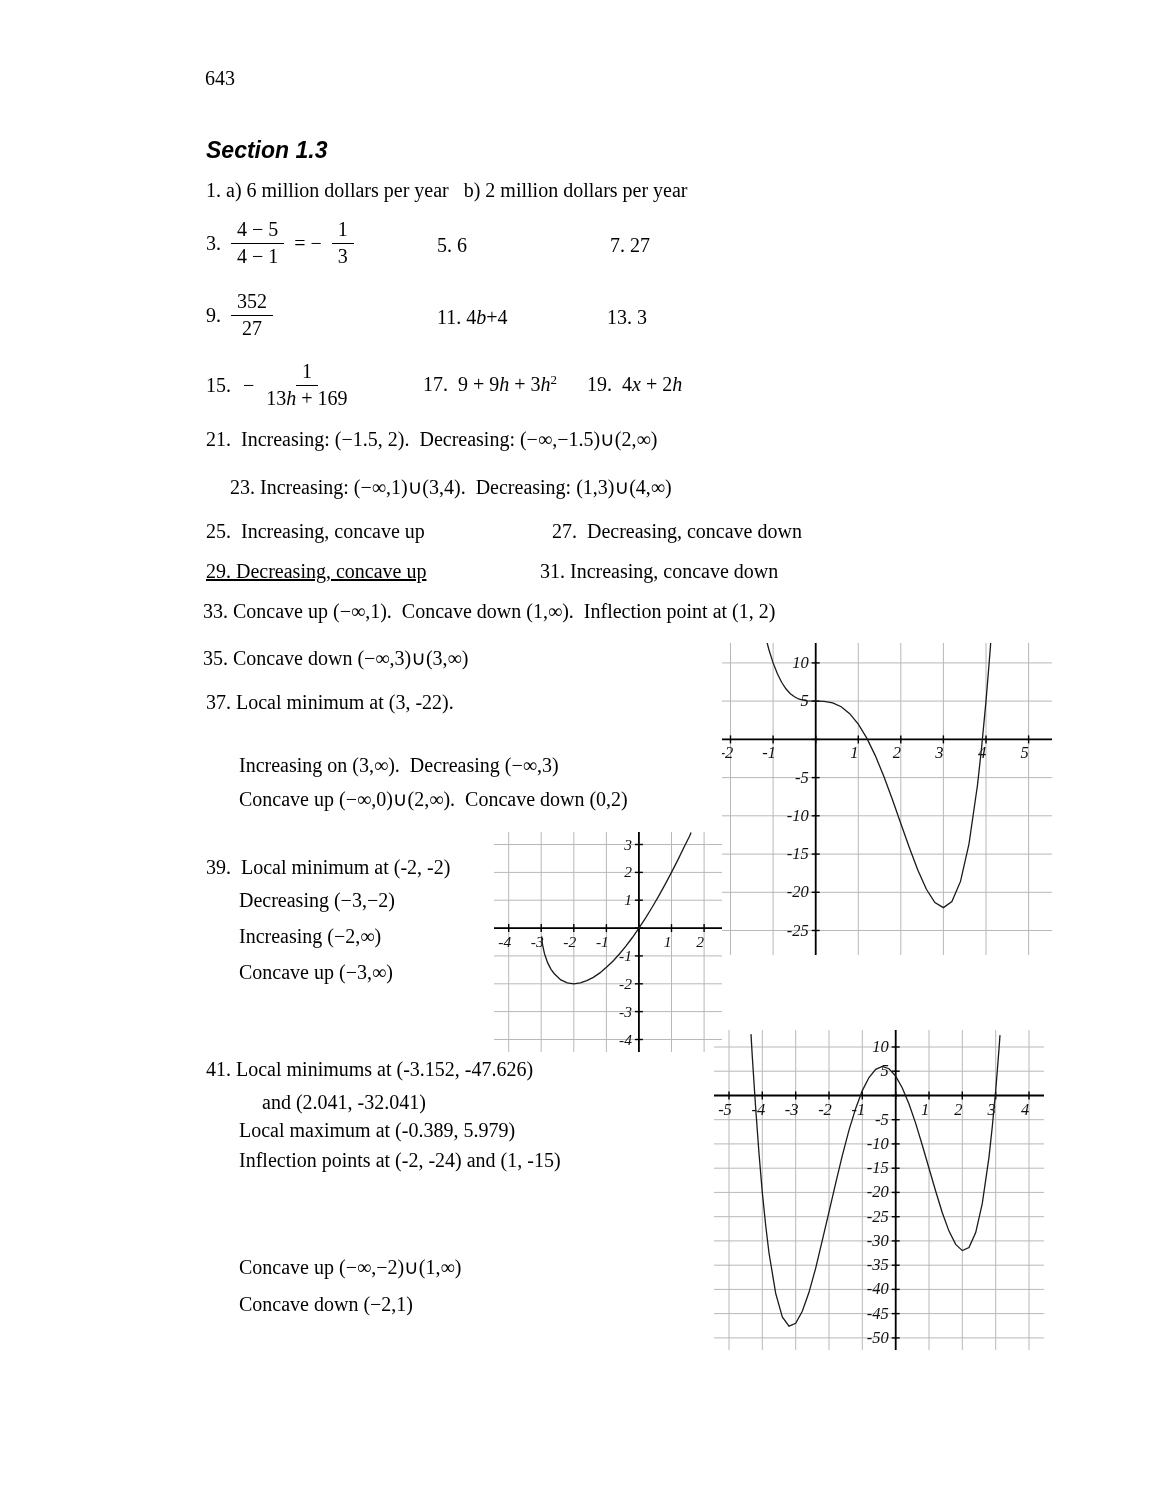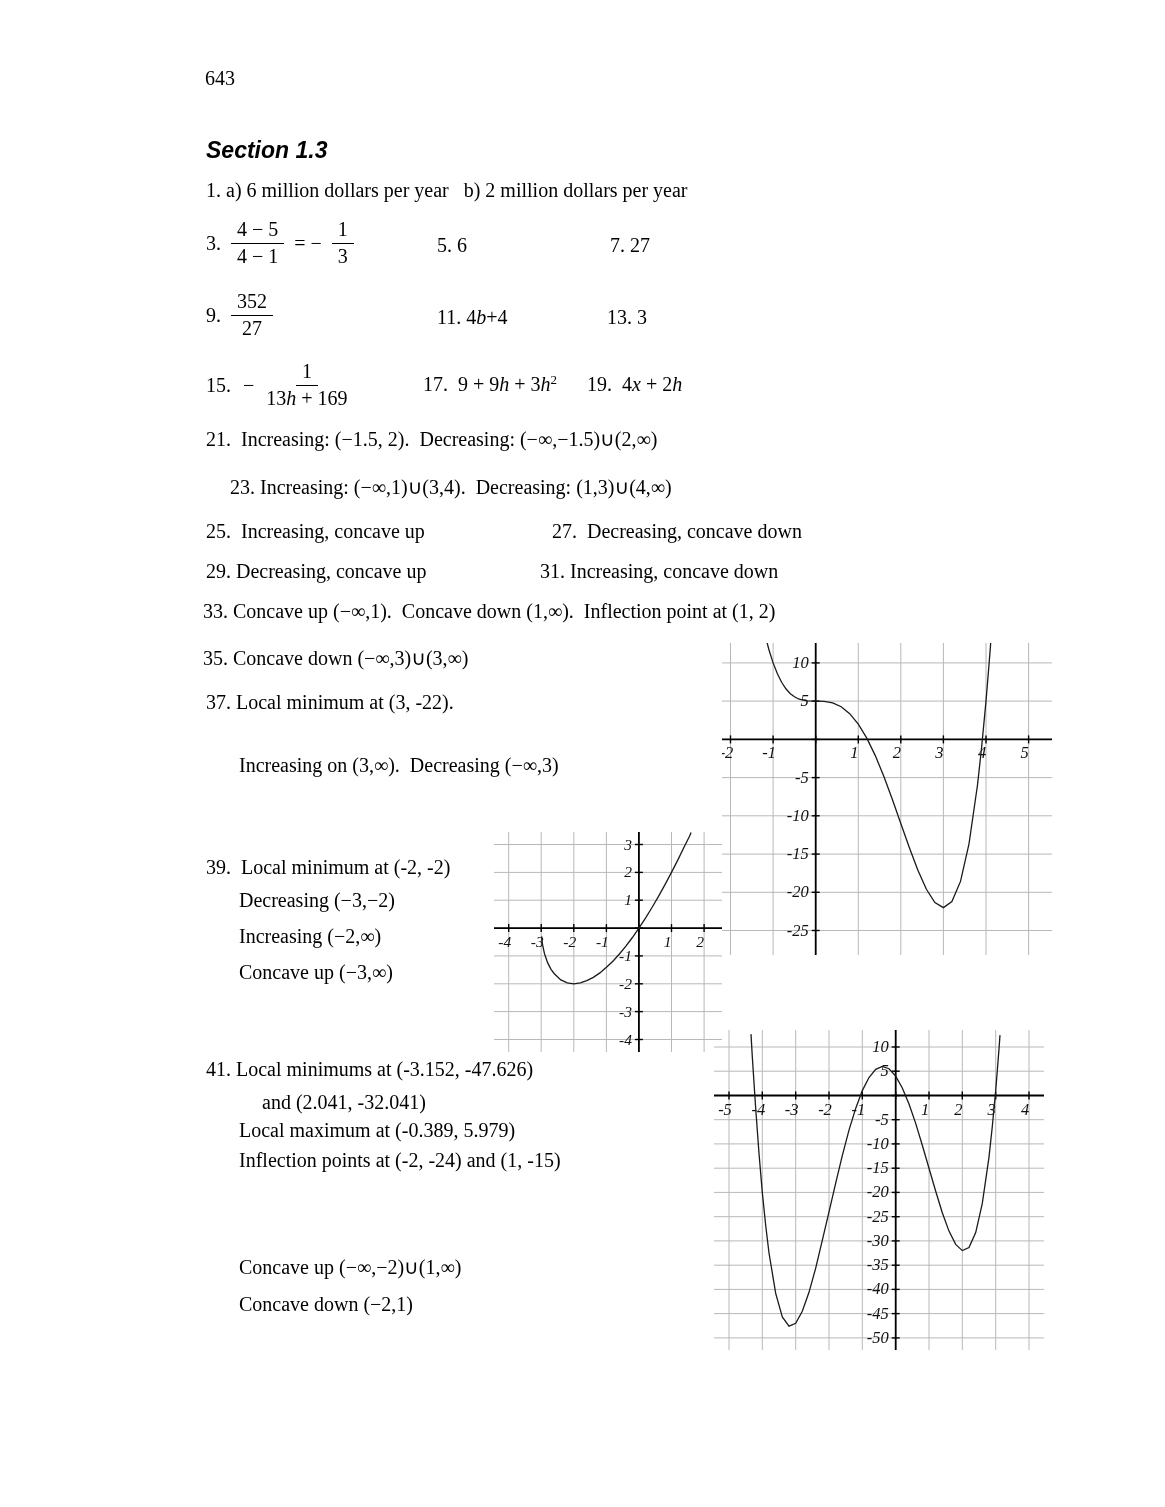--- a/index.html
+++ b/index.html
@@ -66,28 +66,29 @@
     </span>
   </div>
   <div class="t" style="left:423px;top:372px;"><span>17.  9 + 9</span><span class="var">h</span><span> + 3</span><span class="var">h</span><span class="sup">2</span></div>
   <div class="t" style="left:587px;top:372px;"><span>19.  4</span><span class="var">x</span><span> + 2</span><span class="var">h</span></div>
 
   <div class="t" style="left:206px;top:427px;">21.  Increasing: (−1.5, 2).  Decreasing: (−∞,−1.5)∪(2,∞)</div>
   <div class="t" style="left:190px;top:475px;margin-left:40px;">23. Increasing: (−∞,1)∪(3,4).  Decreasing: (1,3)∪(4,∞)</div>
 
   <div class="t" style="left:206px;top:519px;">25.  Increasing, concave up</div>
   <div class="t" style="left:552px;top:519px;">27.  Decreasing, concave down</div>
-  <div class="t" style="left:206px;top:559px;">29. Decreasing, concave up</div>
+  <div class="t" style="left:206px;top:559px;text-decoration:underline;">29. Decreasing, concave up</div>
   <div class="t" style="left:540px;top:559px;">31. Increasing, concave down</div>
 
   <div class="t" style="left:203px;top:599px;">33. Concave up (−∞,1).  Concave down (1,∞).  Inflection point at (1, 2)</div>
   <div class="t" style="left:203px;top:646px;">35. Concave down (−∞,3)∪(3,∞)</div>
 
   <div class="t" style="left:206px;top:690px;">37. Local minimum at (3, -22).</div>
   <div class="t" style="left:239px;top:753px;">Increasing on (3,∞).  Decreasing (−∞,3)</div>
+  <div class="t" style="left:239px;top:787px;">Concave up (−∞,0)∪(2,∞).  Concave down (0,2)</div>
 
   <div class="t" style="left:206px;top:855px;">39.  Local minimum at (-2, -2)</div>
   <div class="t" style="left:239px;top:888px;">Decreasing (−3,−2)</div>
   <div class="t" style="left:239px;top:924px;font-family:Liberation Serif, serif;">Increasing (−2,∞)</div>
   <div class="t" style="left:239px;top:960px;">Concave up (−3,∞)</div>
 
   <div class="t" style="left:206px;top:1057px;">41. Local minimums at (-3.152, -47.626)</div>
   <div class="t" style="left:262px;top:1090px;">and (2.041, -32.041)</div>
   <div class="t" style="left:239px;top:1118px;">Local maximum at (-0.389, 5.979)</div>
   <div class="t" style="left:239px;top:1148px;">Inflection points at (-2, -24) and (1, -15)</div>

